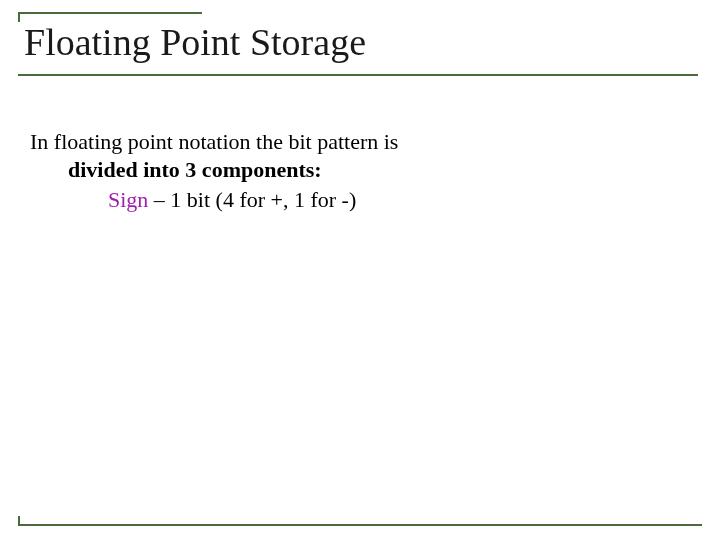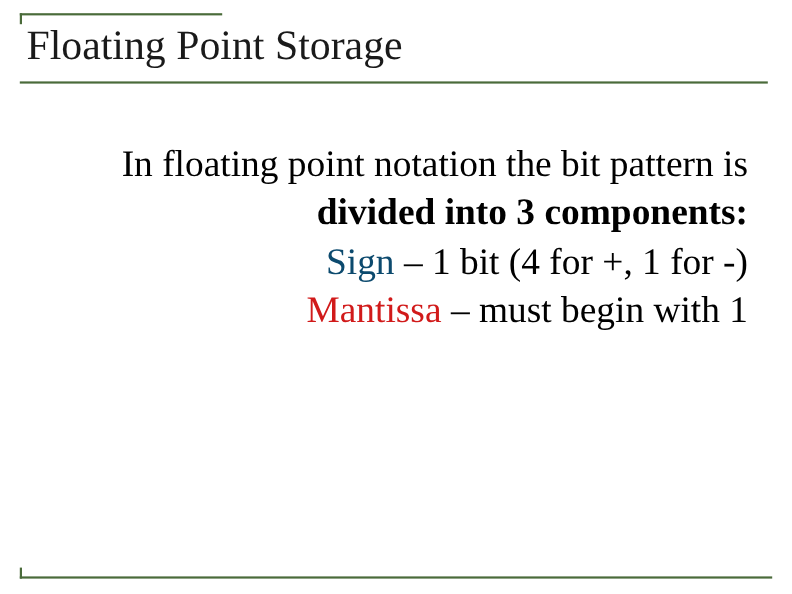--- a/index.html
+++ b/index.html
@@ -42,38 +42,37 @@
     width: 100%;
   }
   .title-rule-top {
     width: 27%;
   }
   .body {
     position: absolute;
     left: 30px;
     top: 128px;
     width: 650px;
-    font-size: 34px;
+    font-size: 22px;
     line-height: 1.28;
-    text-align: right;
   }
   .intro {
     margin: 0 0 0 0;
   }
   .intro-line2 {
     padding-left: 38px;
     font-weight: bold;
   }
   .components {
     margin-top: 2px;
   }
   .comp-row {
     padding-left: 78px;
   }
-  .sign   { color: #0c4a6e; }
+  .sign   { color: #a21caf; }
   .exp    { color: #2b4fcf; }
   .mant   { color: #d11a1a; }
   .footer-rule {
     position: absolute;
     left: 18px;
     bottom: 14px;
     width: 684px;
     border-top: 2px solid #4a6b3a;
   }
   .footer-tick {
@@ -108,21 +107,18 @@
 
   <div class="body">
     <div class="intro">
       <span>In floating point notation the bit pattern is</span><br>
       <span class="intro-line2">divided into 3 components:</span>
     </div>
     <div class="components">
       <div class="comp-row">
         <span class="sign">Sign</span><span> – 1 bit (4 for +, 1 for -)</span>
       </div>
-      <div class="comp-row">
-        <span class="mant">Mantissa</span><span> – must begin with 1</span>
-      </div>
     </div>
   </div>
 
   <div class="footer-rule"></div>
   <div class="footer-tick"></div>
 </div>
 
 </body></html>

